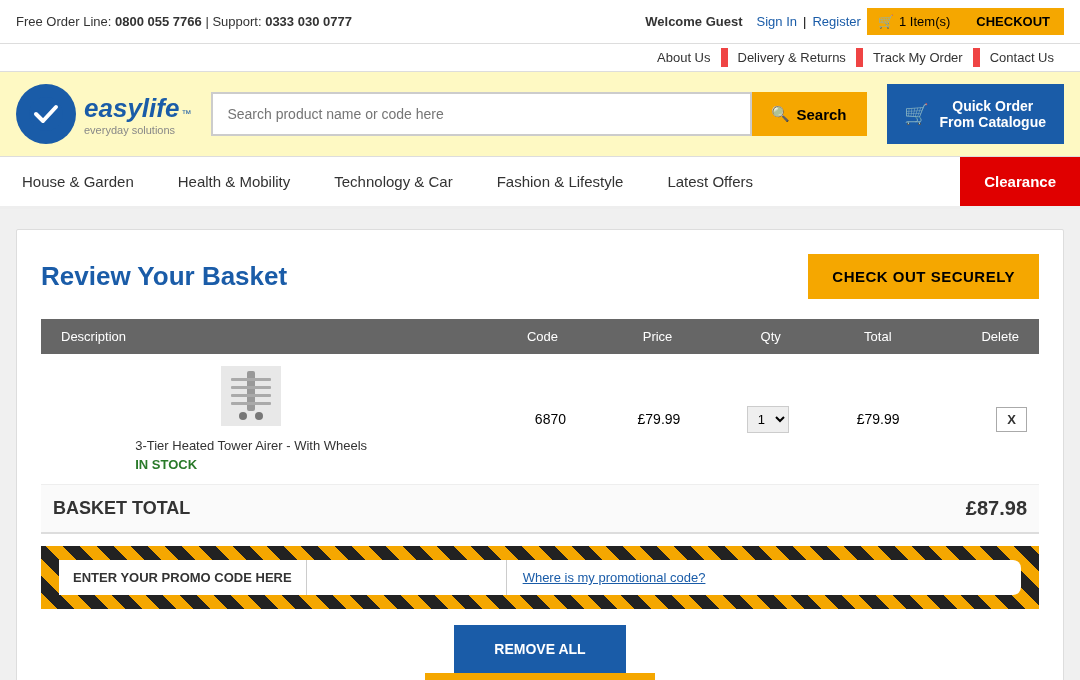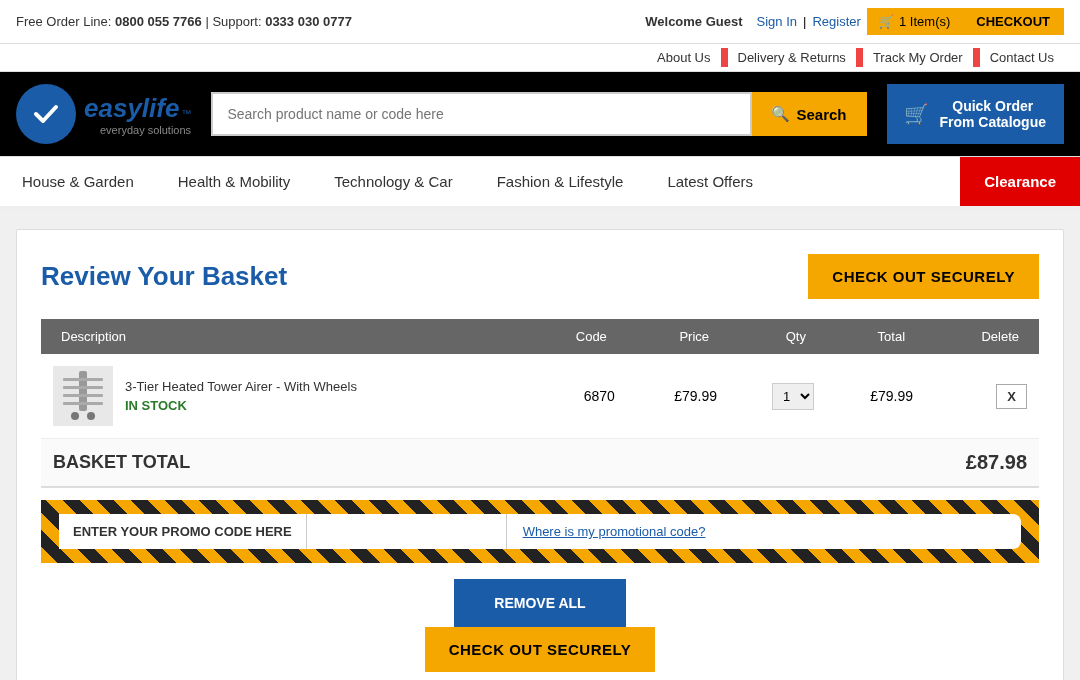--- a/index.html
+++ b/index.html
@@ -57,21 +57,21 @@
     .secondary-nav a {
       color: #333;
       text-decoration: none;
       padding: 2px 10px;
       border-right: 7px solid #ef4444;
     }
     .secondary-nav a:last-child { border-right: none; }
 
     
     .header {
-      background: #000000;
+      background: #fef9c3;
       display: flex;
       align-items: center;
       padding: 12px 16px;
       gap: 20px;
       border-bottom: 1px solid #ddd;
       justify-content: center;
     }
     .logo-circle {
       width: 60px; height: 60px;
       background: #1a5ca8;
@@ -198,21 +198,21 @@
       border-bottom: 1px solid #eee;
       vertical-align: middle;
     }
     .product-img {
       width: 60px; height: 60px;
       background: #ddd;
       display: flex; align-items: center; justify-content: center;
       font-size: 10px; color: #999;
       overflow: hidden;
     }
-    .product-info { display: flex; align-items: center; gap: 12px; }
+    .product-info { display: flex; align-items: center; gap: 12px; flex-direction: column; }
     .product-name { font-size: 13px; color: #333; }
     .in-stock { color: #2a7a2a; font-weight: bold; font-size: 13px; margin-top: 4px; }
 
     .qty-select {
       padding: 4px 6px;
       border: 1px solid #ccc;
       font-size: 13px;
       cursor: pointer;
     }
     .delete-btn {
@@ -348,21 +348,21 @@
       <svg width="36" height="36" viewBox="0 0 36 36">
         <circle cx="18" cy="18" r="17" fill="#1a5ca8"></circle>
         <polyline points="8,18 15,25 28,11" fill="none" stroke="white" stroke-width="4" stroke-linecap="round" stroke-linejoin="round"></polyline>
       </svg>
     </div>
     <div>
       <div style="display:flex;align-items:baseline;gap:2px;">
         <span style="font-size:26px;color:#1a5ca8;font-weight:bold;font-style:italic;">easylife</span>
         <sup style="font-size:10px;color:#1a5ca8;">™</sup>
       </div>
-      <div style="font-size:11px;color:#888;margin-left:16px;">everyday solutions</div>
+      <div style="font-size:11px;color:#888;">everyday solutions</div>
     </div>
   </div>
 
   <div class="search-area">
     <input class="search-input" type="text" placeholder="Search product name or code here" style="">
     <button class="search-btn">
       <span>🔍</span>
       <span>Search</span>
     </button>
   </div>

